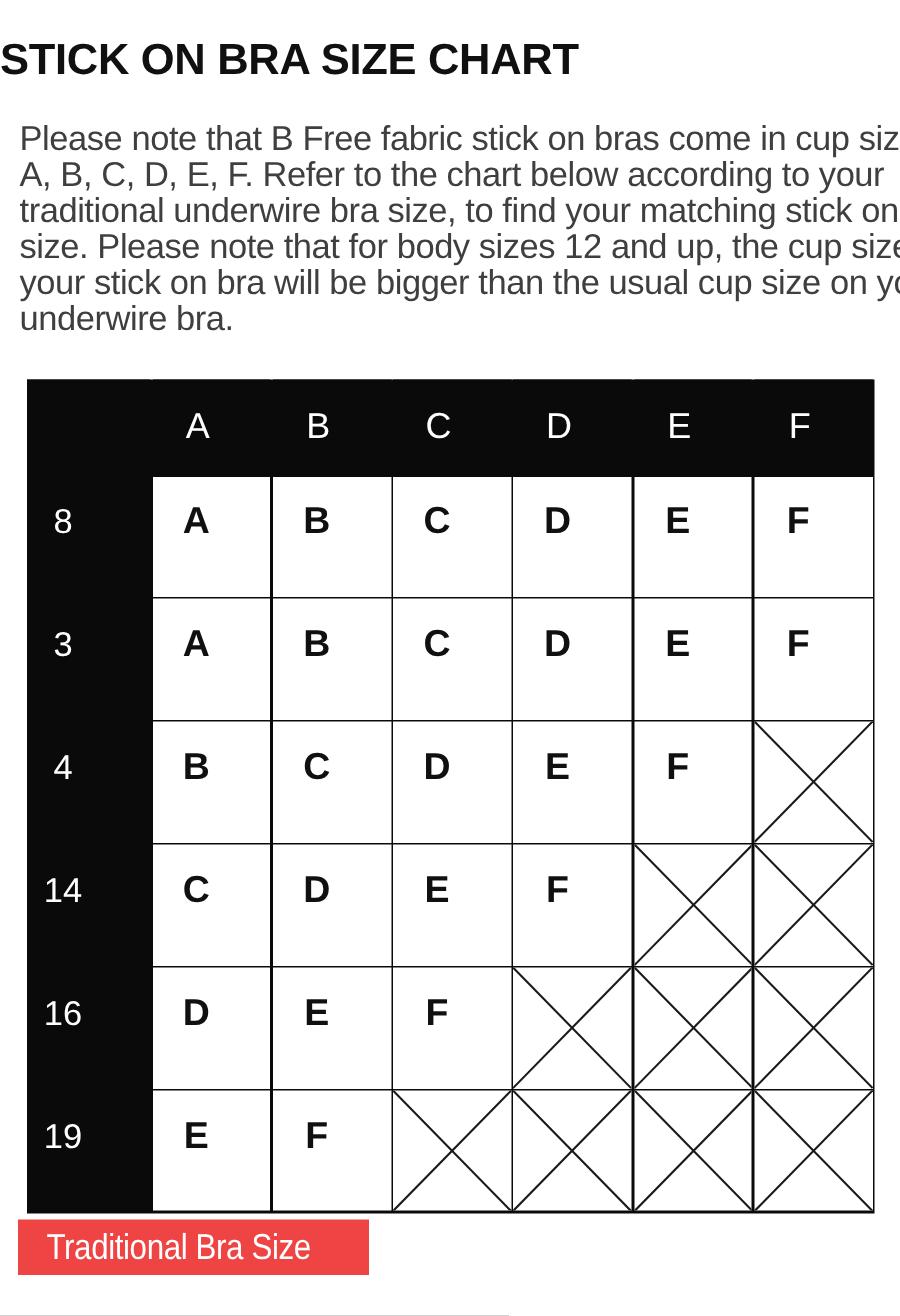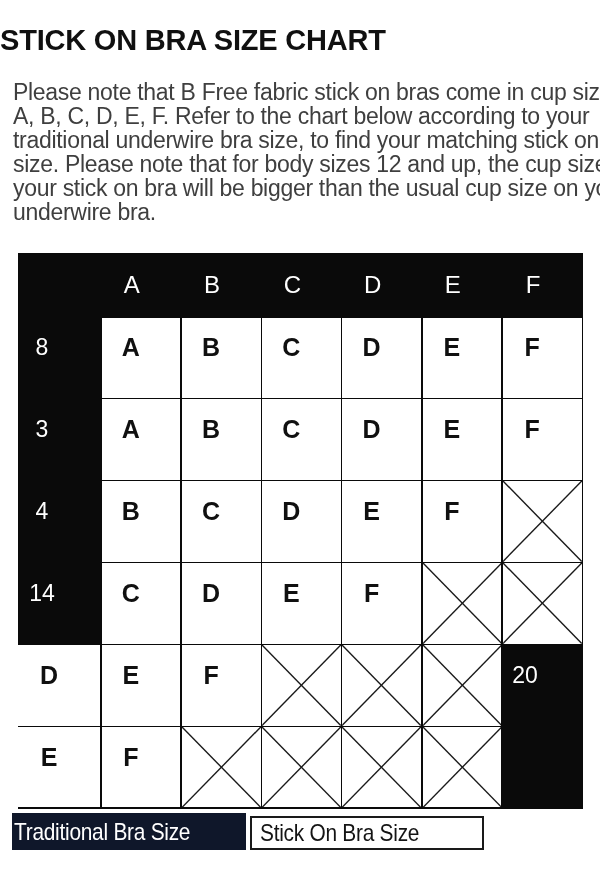--- a/index.html
+++ b/index.html
@@ -74,24 +74,24 @@
   .cell svg {
     position: absolute;
     left: 0; top: 0;
     width: 100%; height: 100%;
     display: block;
   }
   .legend-black {
     position: absolute;
     left: 12px; top: 813px;
     width: 234px; height: 37px;
-    background: #0f172a;
+    background: #ef4444;
     color: #ffffff;
     display: flex; align-items: center;
-    padding-left: 2px;
+    padding-left: 19px;
     box-sizing: border-box;
     font-size: 24px;
     white-space: nowrap;
   }
   .legend-white {
     position: absolute;
     left: 250px; top: 816px;
     width: 234px; height: 34px;
     background: #ffffff;
     border: 2px solid #1a1a1a;
@@ -228,49 +228,52 @@
           <line x1="0" y1="0" x2="100" y2="100" stroke="#1a1a1a" stroke-width="1.4" vector-effect="non-scaling-stroke"></line>
           <line x1="100" y1="0" x2="0" y2="100" stroke="#1a1a1a" stroke-width="1.4" vector-effect="non-scaling-stroke"></line>
         </svg>
       </div>
       <div class="cell">
         <svg viewBox="0 0 100 100" preserveAspectRatio="none">
           <line x1="0" y1="0" x2="100" y2="100" stroke="#1a1a1a" stroke-width="1.4" vector-effect="non-scaling-stroke"></line>
           <line x1="100" y1="0" x2="0" y2="100" stroke="#1a1a1a" stroke-width="1.4" vector-effect="non-scaling-stroke"></line>
         </svg>
       </div>
-      <div class="cell">
-        <span class="letter">D</span>
-      </div>
-      <div class="cell">
-        <span class="letter">E</span>
-      </div>
-      <div class="cell">
-        <span class="letter">F</span>
-      </div>
-      <div class="cell">
-        <svg viewBox="0 0 100 100" preserveAspectRatio="none">
-          <line x1="0" y1="0" x2="100" y2="100" stroke="#1a1a1a" stroke-width="1.4" vector-effect="non-scaling-stroke"></line>
-          <line x1="100" y1="0" x2="0" y2="100" stroke="#1a1a1a" stroke-width="1.4" vector-effect="non-scaling-stroke"></line>
-        </svg>
-      </div>
-      <div class="cell">
-        <svg viewBox="0 0 100 100" preserveAspectRatio="none">
-          <line x1="0" y1="0" x2="100" y2="100" stroke="#1a1a1a" stroke-width="1.4" vector-effect="non-scaling-stroke"></line>
-          <line x1="100" y1="0" x2="0" y2="100" stroke="#1a1a1a" stroke-width="1.4" vector-effect="non-scaling-stroke"></line>
-        </svg>
-      </div>
-      <div class="cell">
-        <svg viewBox="0 0 100 100" preserveAspectRatio="none">
-          <line x1="0" y1="0" x2="100" y2="100" stroke="#1a1a1a" stroke-width="1.4" vector-effect="non-scaling-stroke"></line>
-          <line x1="100" y1="0" x2="0" y2="100" stroke="#1a1a1a" stroke-width="1.4" vector-effect="non-scaling-stroke"></line>
-        </svg>
-      </div>
-      <div class="row-header">
-        <span>20</span>
+      <div class="row-header">
+        <span>16</span>
+      </div>
+      <div class="cell">
+        <span class="letter">D</span>
+      </div>
+      <div class="cell">
+        <span class="letter">E</span>
+      </div>
+      <div class="cell">
+        <span class="letter">F</span>
+      </div>
+      <div class="cell">
+        <svg viewBox="0 0 100 100" preserveAspectRatio="none">
+          <line x1="0" y1="0" x2="100" y2="100" stroke="#1a1a1a" stroke-width="1.4" vector-effect="non-scaling-stroke"></line>
+          <line x1="100" y1="0" x2="0" y2="100" stroke="#1a1a1a" stroke-width="1.4" vector-effect="non-scaling-stroke"></line>
+        </svg>
+      </div>
+      <div class="cell">
+        <svg viewBox="0 0 100 100" preserveAspectRatio="none">
+          <line x1="0" y1="0" x2="100" y2="100" stroke="#1a1a1a" stroke-width="1.4" vector-effect="non-scaling-stroke"></line>
+          <line x1="100" y1="0" x2="0" y2="100" stroke="#1a1a1a" stroke-width="1.4" vector-effect="non-scaling-stroke"></line>
+        </svg>
+      </div>
+      <div class="cell">
+        <svg viewBox="0 0 100 100" preserveAspectRatio="none">
+          <line x1="0" y1="0" x2="100" y2="100" stroke="#1a1a1a" stroke-width="1.4" vector-effect="non-scaling-stroke"></line>
+          <line x1="100" y1="0" x2="0" y2="100" stroke="#1a1a1a" stroke-width="1.4" vector-effect="non-scaling-stroke"></line>
+        </svg>
+      </div>
+      <div class="row-header">
+        <span>19</span>
       </div>
       <div class="cell">
         <span class="letter">E</span>
       </div>
       <div class="cell">
         <span class="letter">F</span>
       </div>
       <div class="cell">
         <svg viewBox="0 0 100 100" preserveAspectRatio="none">
           <line x1="0" y1="0" x2="100" y2="100" stroke="#1a1a1a" stroke-width="1.4" vector-effect="non-scaling-stroke"></line>
@@ -294,17 +297,14 @@
           <line x1="0" y1="0" x2="100" y2="100" stroke="#1a1a1a" stroke-width="1.4" vector-effect="non-scaling-stroke"></line>
           <line x1="100" y1="0" x2="0" y2="100" stroke="#1a1a1a" stroke-width="1.4" vector-effect="non-scaling-stroke"></line>
         </svg>
       </div>
     </div>
 
   <div class="legend-black">
     <span>Traditional Bra Size</span>
   </div>
 
-  <div class="legend-white">
-    <span>Stick On Bra Size</span>
-  </div>
 
 </div>
 
 </body></html>

